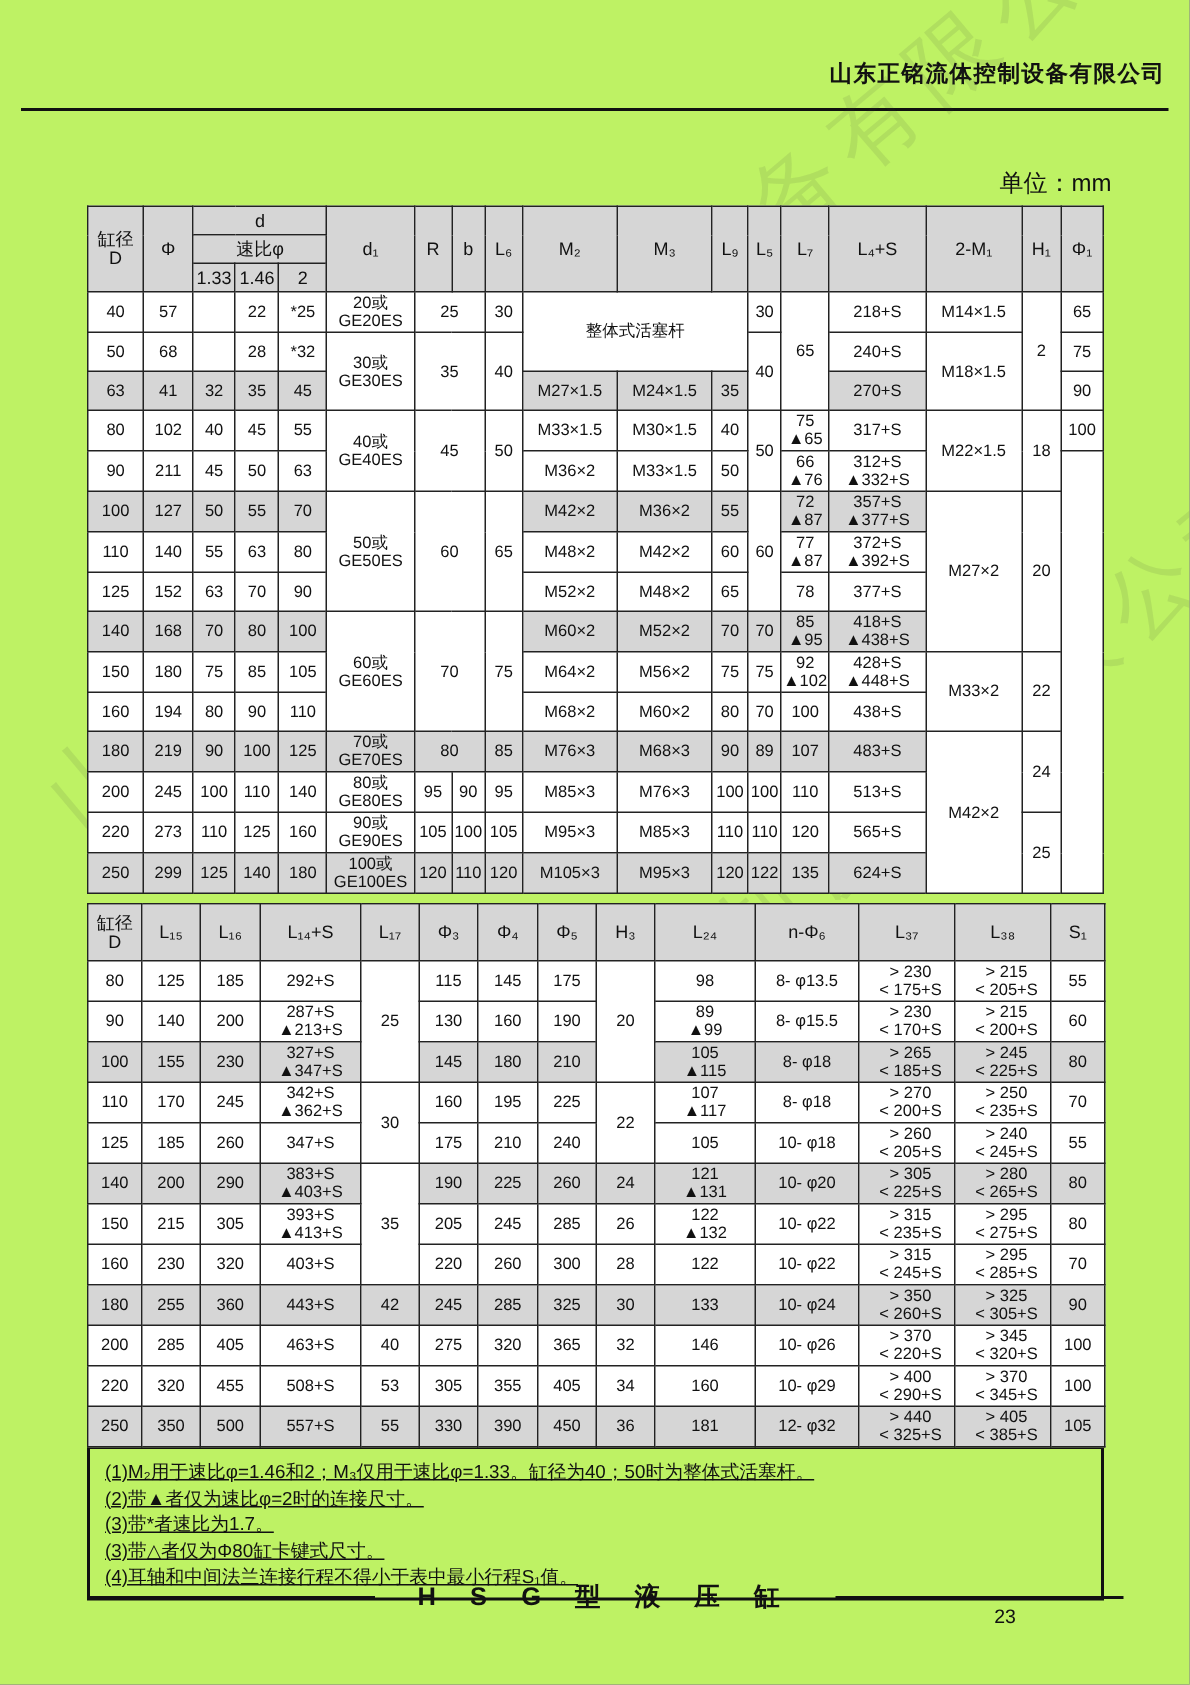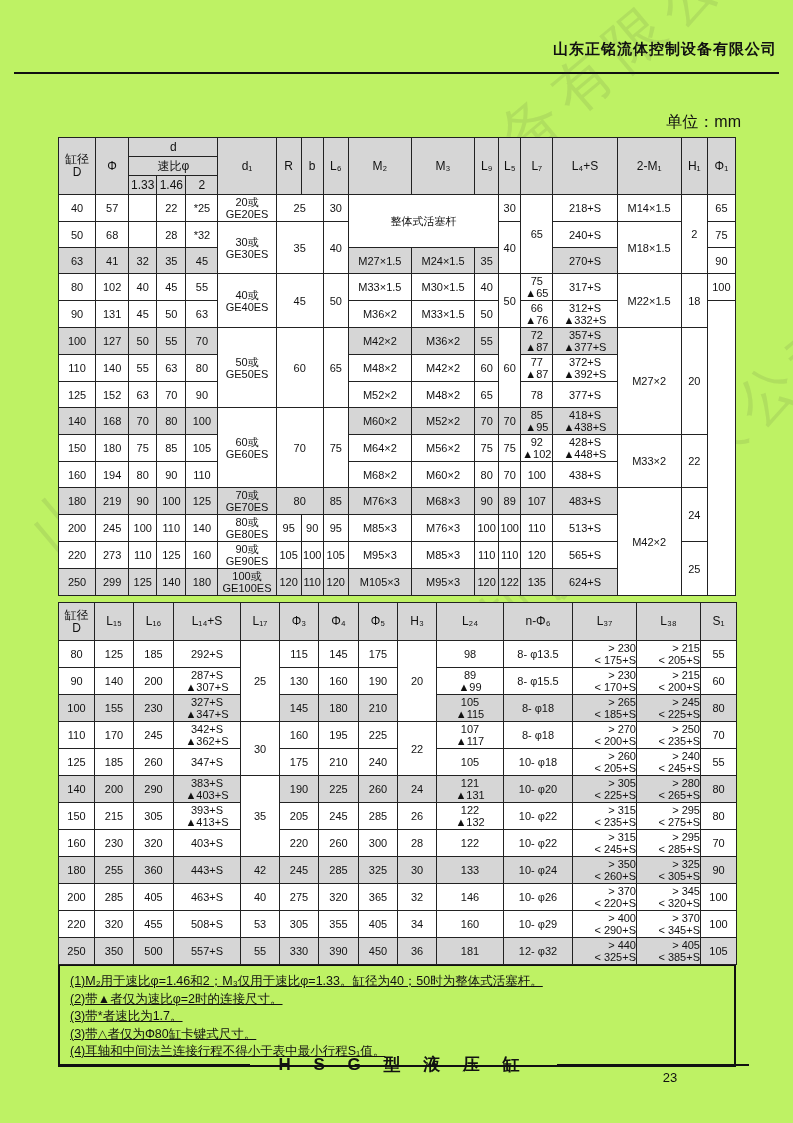--- a/index.html
+++ b/index.html
@@ -33,21 +33,21 @@
   #t2{margin-top:6px;}
   td{
     border:1px solid #222;
     text-align:center;vertical-align:middle;
     font-size:11px;line-height:12px;
     white-space:pre-line;
     padding:1px 0;overflow:hidden;
   }
   td.hd{font-size:12px;line-height:13px;}
   .sh{background:#d6d6d6;}
-  .al{text-align:right;padding-left:5px;}
+  .al{text-align:center;padding-left:5px;}
   #t1 thead tr{height:19px;}
   #t1 tbody tr{height:26px;}
   #t2 thead tr{height:38px;}
   #t2 tbody tr{height:26px;}
   .notes{
     border:2px solid #111;border-top-width:1px;
     margin-top:0;
     padding:7px 10px 4px 10px;
     font-size:12.5px;line-height:17.5px;text-decoration:underline;
   }
@@ -199,21 +199,21 @@
             <td rowspan="2">50</td>
             <td>75
 ▲65</td>
             <td>317+S</td>
             <td rowspan="2">M22×1.5</td>
             <td rowspan="2">18</td>
             <td>100</td>
           </tr>
           <tr>
             <td>90</td>
-            <td>131</td>
+            <td>211</td>
             <td>45</td>
             <td>50</td>
             <td>63</td>
             <td>M36×2</td>
             <td>M33×1.5</td>
             <td>50</td>
             <td>66
 ▲76</td>
             <td>312+S
 ▲332+S</td>
@@ -444,21 +444,21 @@
 &lt; 175+S</td>
             <td class="al">&gt; 215
 &lt; 205+S</td>
             <td>55</td>
           </tr>
           <tr>
             <td>90</td>
             <td>140</td>
             <td>200</td>
             <td>287+S
-▲307+S</td>
+▲213+S</td>
             <td>130</td>
             <td>160</td>
             <td>190</td>
             <td>89
 ▲99</td>
             <td>8- φ15.5</td>
             <td class="al">&gt; 230
 &lt; 170+S</td>
             <td class="al">&gt; 215
 &lt; 200+S</td>

